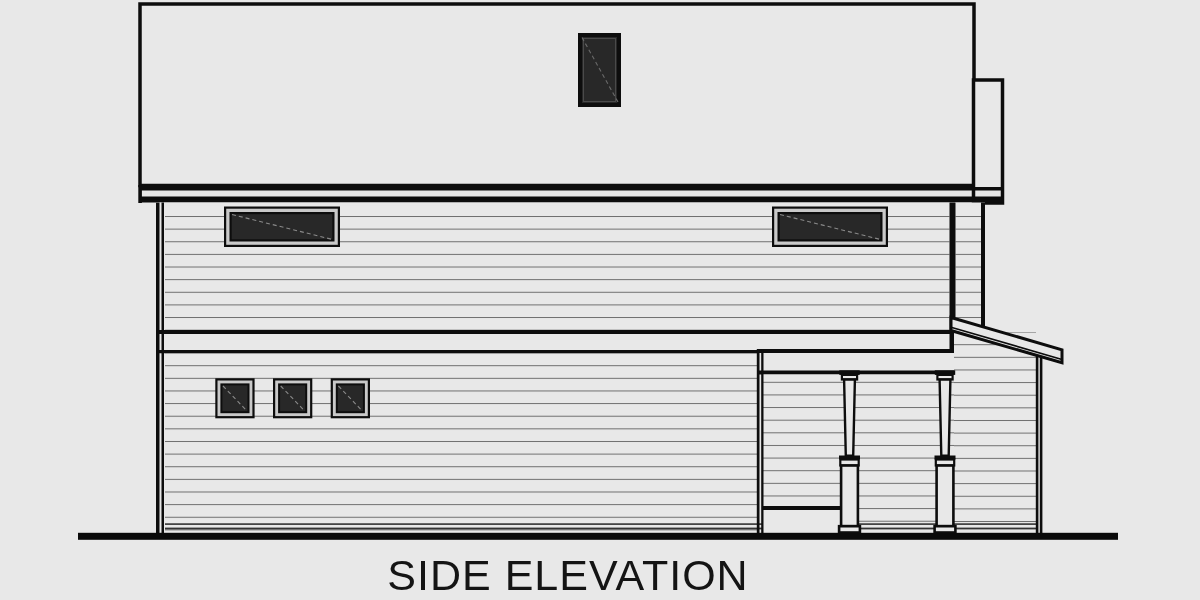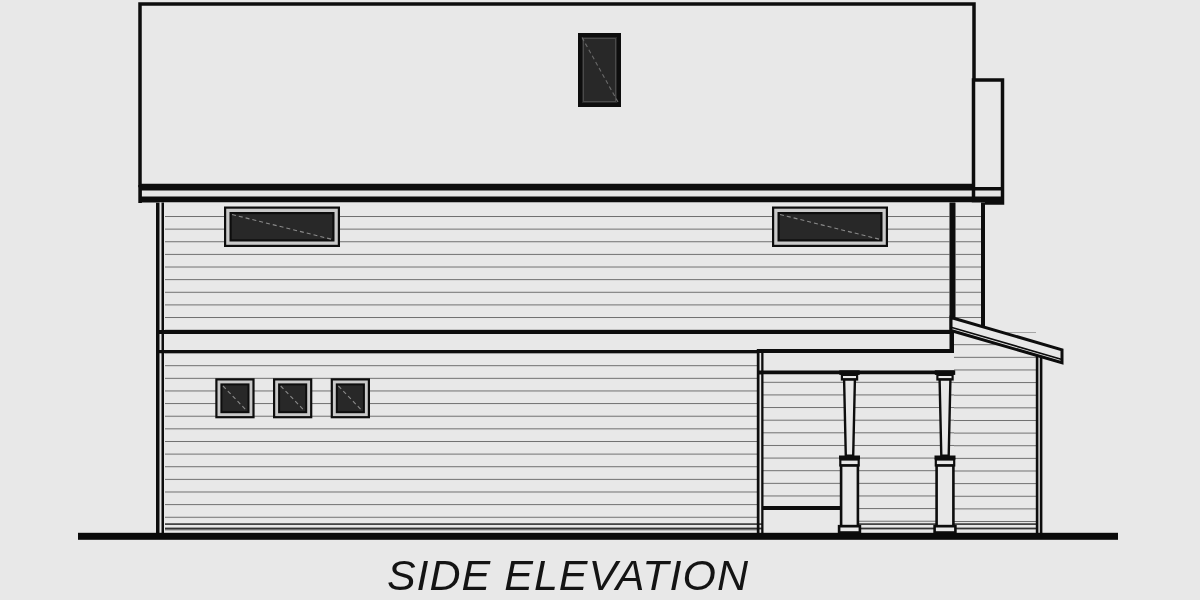--- a/index.html
+++ b/index.html
@@ -1,21 +1,21 @@
 <!DOCTYPE html>
 <html style="--c-background: #e8e8e8; --c-ink: #0d0d0d; --c-siding-line: #6e6e6e; --c-window-pane: #282828; --c-window-mat: #c9c9c9; --c-detail-line: #333333; --c-ground: #0a0a0a; --c-title-text: #141414;"><head>
 <meta charset="utf-8">
 <style>
   :root{
     --c-background:#e8e8e8; --c-ink:#0d0d0d; --c-siding-line:#6e6e6e;
     --c-window-pane:#282828; --c-window-mat:#c9c9c9; --c-detail-line:#333333;
     --c-ground:#0a0a0a; --c-title-text:#141414;
   }
   html,body{margin:0;padding:0;background:var(--c-background);}
-  .stage{position:relative;width:1200px;height:600px;background:var(--c-background);overflow:hidden;font-style:italic;}
+  .stage{position:relative;width:1200px;height:600px;background:var(--c-background);overflow:hidden;}
   .stage svg{position:absolute;left:0;top:0;}
   .f-bg{fill:var(--c-background);}
   .f-ink{fill:var(--c-ink);}
   .s-ink{stroke:var(--c-ink);}
   .f-sid{fill:var(--c-siding-line);}
   .f-pane{fill:var(--c-window-pane);}
   .f-mat{fill:var(--c-window-mat);}
   .f-dk{fill:var(--c-detail-line);}
   .f-gr{fill:var(--c-ground);}
   .nofill{fill:none;}

